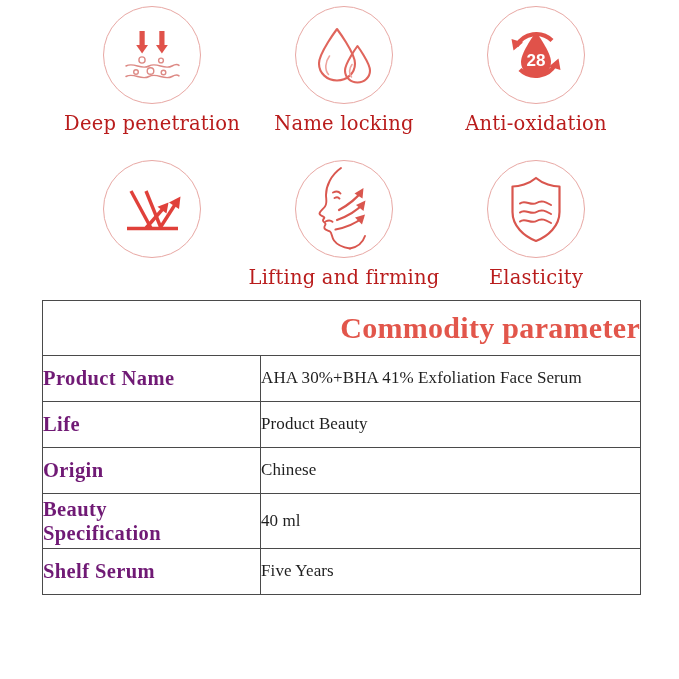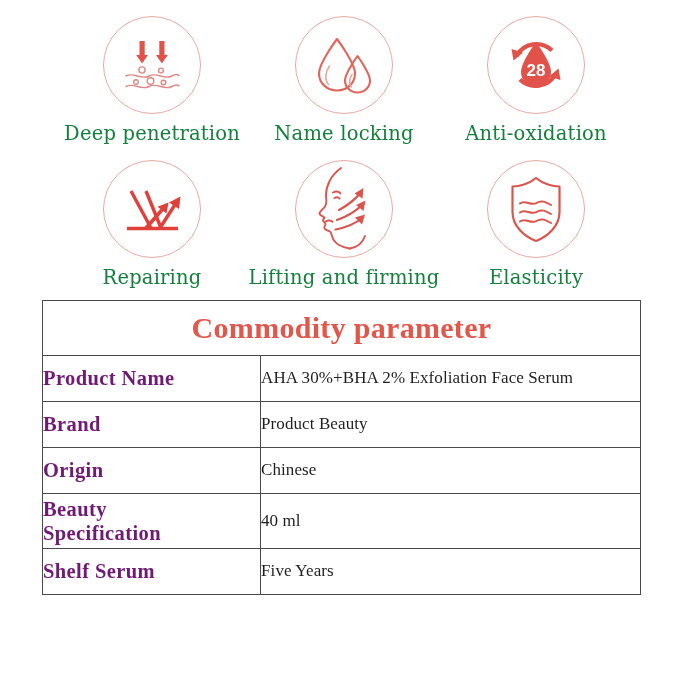--- a/index.html
+++ b/index.html
@@ -25,21 +25,21 @@
     height: 296px;
   }
   .feature-cell {
     position: absolute;
     width: 200px;
     text-align: center;
   }
   .feature-cell.col0 { left: 52px; }
   .feature-cell.col1 { left: 244px; }
   .feature-cell.col2 { left: 436px; }
-  .feature-cell.row0 { top: 16px; }
+  .feature-cell.row0 { top: 6px; }
   .feature-cell.row1 { top: 160px; }
 
   .icon-circle {
     width: 98px;
     height: 98px;
     margin: 0 auto;
     border-radius: 50%;
     border: 1.3px solid #e8a8a4;
     box-sizing: border-box;
     display: flex;
@@ -48,40 +48,40 @@
     background: #ffffff;
   }
   .icon-circle svg { display: block; }
 
   .feature-label {
     margin-top: 8px;
     font-family: "DejaVu Serif", serif;
     font-size: 19.5px;
     font-weight: 300;
     letter-spacing: 0.2px;
-    color: #15803d;
+    color: #b91c1c;
     white-space: nowrap;
   }
 
   
   #param-table {
     position: absolute;
     left: 42px;
     top: 300px;
     width: 598px;
     border-collapse: collapse;
     table-layout: fixed;
   }
   #param-table td {
     border: 1.2px solid #4a4a4a;
     padding: 0;
     vertical-align: middle;
   }
   .tbl-title-cell {
-    text-align: center;
+    text-align: right;
     height: 54px;
   }
   .tbl-title {
     font-family: "Liberation Serif", serif;
     font-size: 30px;
     font-weight: 700;
     color: #e2564b;
     letter-spacing: 0.3px;
     line-height: 1.05;
   }
@@ -189,21 +189,20 @@
           <line x1="30" y1="18" x2="45" y2="55"></line>
           <line x1="30" y1="55" x2="49" y2="33.5"></line>
           <line x1="44" y1="55" x2="61" y2="28.5"></line>
         </g>
         <g fill="#e0403a">
           <polygon points="52.5,29.5 50.5,40.5 41.5,33.8"></polygon>
           <polygon points="64.5,23.5 63,36 53,29.5"></polygon>
         </g>
       </svg>
     </div>
-    <div class="feature-label">Repairing</div>
   </div>
 
   <div class="feature-cell col2 row1">
     <div class="icon-circle">
       <svg width="70" height="74" viewBox="0 0 70 74">
         <path d="M35 6 C28 12, 18 14.5, 11.5 14.5 L11.5 40 C11.5 54, 23 64.5, 35 69
                  C47 64.5, 58.5 54, 58.5 40 L58.5 14.5 C52 14.5, 42 12, 35 6 Z" fill="none" stroke="#d9564e" stroke-width="2.2" stroke-linejoin="round"></path>
         <g fill="none" stroke="#d9564e" stroke-width="2" stroke-linecap="round">
           <path d="M19 31.5 C24 27, 30 34.5, 35.5 31 C41 27.5, 45.5 30.5, 50 33"></path>
           <path d="M19 40.5 C24 36, 30 43.5, 35.5 40 C41 36.5, 45.5 39.5, 50 42"></path>
@@ -259,27 +258,27 @@
       <td class="tbl-title-cell" colspan="2">
         <span class="tbl-title">Commodity parameter</span>
       </td>
     </tr>
 
     <tr class="row-1line">
       <td class="cell-label">
         <span class="lbl">Product Name</span>
       </td>
       <td class="cell-value">
-        <span class="val">AHA 30%+BHA 2% Exfoliation Face Serum</span>
+        <span class="val">AHA 30%+BHA 41% Exfoliation Face Serum</span>
       </td>
     </tr>
 
     <tr class="row-1line">
       <td class="cell-label">
-        <span class="lbl">Brand</span>
+        <span class="lbl">Life</span>
       </td>
       <td class="cell-value">
         <span class="val">Product Beauty</span>
       </td>
     </tr>
 
 
     <tr class="row-1line">
       <td class="cell-label">
         <span class="lbl">Origin</span>

